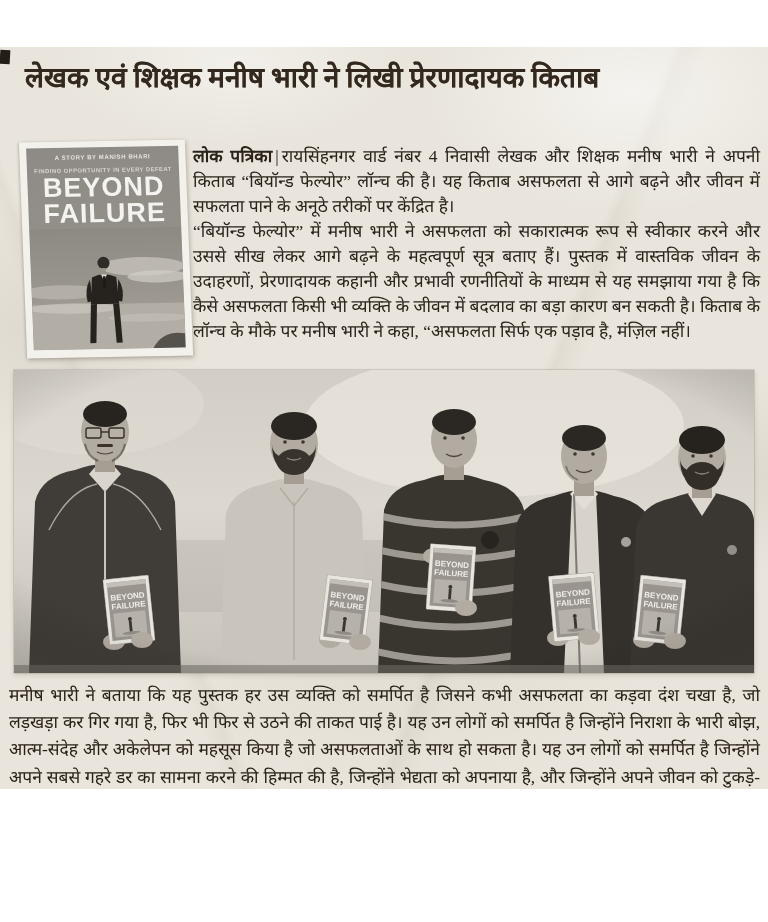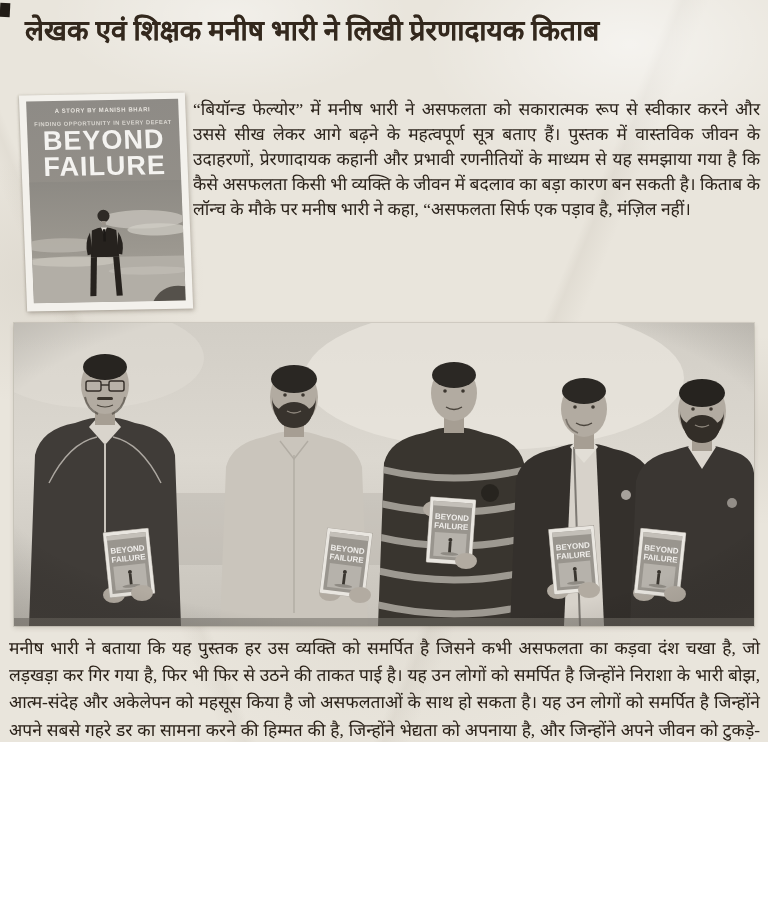--- a/index.html
+++ b/index.html
@@ -10,20 +10,21 @@
     background:
       radial-gradient(ellipse 320px 190px at 82% 6%, rgba(255,255,255,.55), transparent 65%),
       radial-gradient(ellipse 260px 200px at 6% 38%, rgba(122,110,94,.10), transparent 62%),
       radial-gradient(ellipse 420px 300px at 52% 78%, rgba(128,117,100,.08), transparent 62%),
       radial-gradient(ellipse 230px 160px at 97% 58%, rgba(120,108,92,.10), transparent 60%),
       radial-gradient(ellipse 300px 140px at 30% 2%, rgba(255,255,255,.4), transparent 60%),
       linear-gradient(112deg, transparent 63%, rgba(118,106,90,.07) 64%, transparent 66.5%),
       linear-gradient(248deg, transparent 76%, rgba(118,106,90,.06) 77%, transparent 79%),
       #e9e5dc;
     color:#2c241b;
+    margin-top:47px;
   }
   .corner-mark{ position:absolute; left:0; top:3px; width:10px; height:14px; background:#221d17; transform:rotate(3deg); }
   .headline{
     position:absolute; left:25px; top:12px; width:730px;
     font-size:28px; font-weight:bold; color:#33281d; line-height:37px;
     text-shadow:0 0 .4px rgba(51,40,29,.6);
   }
   .headline span{ display:block; }
   
   .book{
@@ -105,20 +106,21 @@
           <path d="M58,74 L64,74 L62,112 L56,112 Z" fill="#26221e"></path>
           <path d="M80,74 L86,74 L88,112 L82,112 Z" fill="#26221e"></path>
           <path d="M58,50 Q52,60 55,72 L60,71" fill="#26221e" stroke="none"></path>
           <path d="M86,50 Q92,60 89,72 L84,71" fill="#26221e" stroke="none"></path>
         </g>
       </svg>
     </div>
   </div>
 
   <div class="lead-col">
+    <p><span class="src">लोक पत्रिका</span><span class="divider">|</span><span>रायसिंहनगर वार्ड नंबर 4 निवासी लेखक और शिक्षक मनीष भारी ने अपनी किताब “बियॉन्ड फेल्योर” लॉन्च की है। यह किताब असफलता से आगे बढ़ने और जीवन में सफलता पाने के अनूठे तरीकों पर केंद्रित है।</span></p>
     <p>“बियॉन्ड फेल्योर” में मनीष भारी ने असफलता को सकारात्मक रूप से स्वीकार करने और उससे सीख लेकर आगे बढ़ने के महत्वपूर्ण सूत्र बताए हैं। पुस्तक में वास्तविक जीवन के उदाहरणों, प्रेरणादायक कहानी और प्रभावी रणनीतियों के माध्यम से यह समझाया गया है कि कैसे असफलता किसी भी व्यक्ति के जीवन में बदलाव का बड़ा कारण बन सकती है। किताब के लॉन्च के मौके पर मनीष भारी ने कहा, “असफलता सिर्फ एक पड़ाव है, मंज़िल नहीं।</p>
   </div>
 
   <div class="photo">
     <svg viewBox="0 0 740 303" preserveAspectRatio="none">
       <defs>
         <linearGradient id="wall" x1="0" y1="0" x2="0" y2="1">
           <stop offset="0" stop-color="#d2cec6"></stop>
             <stop offset="0.45" stop-color="#dcd8d0"></stop>
             <stop offset="1" stop-color="#c7c3bb"></stop>

